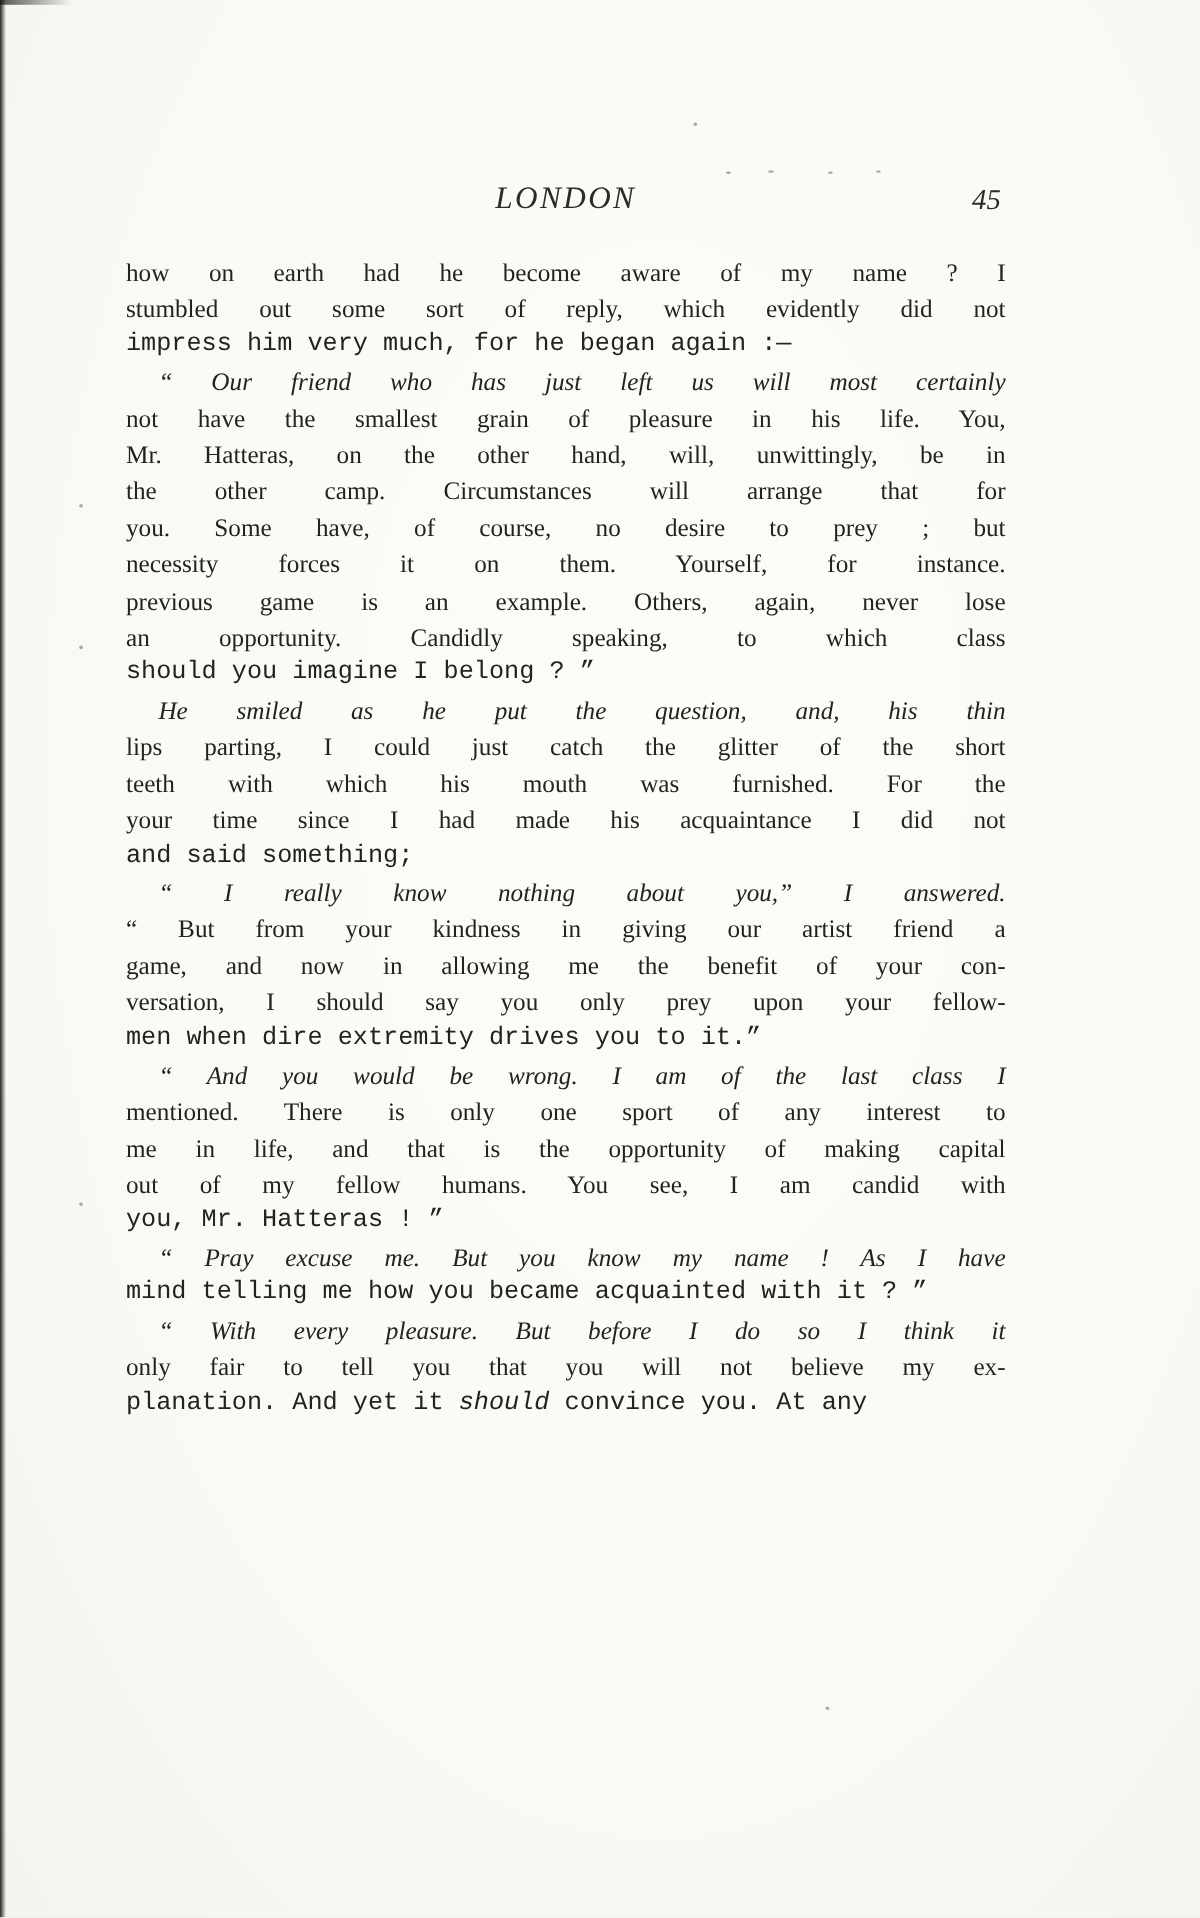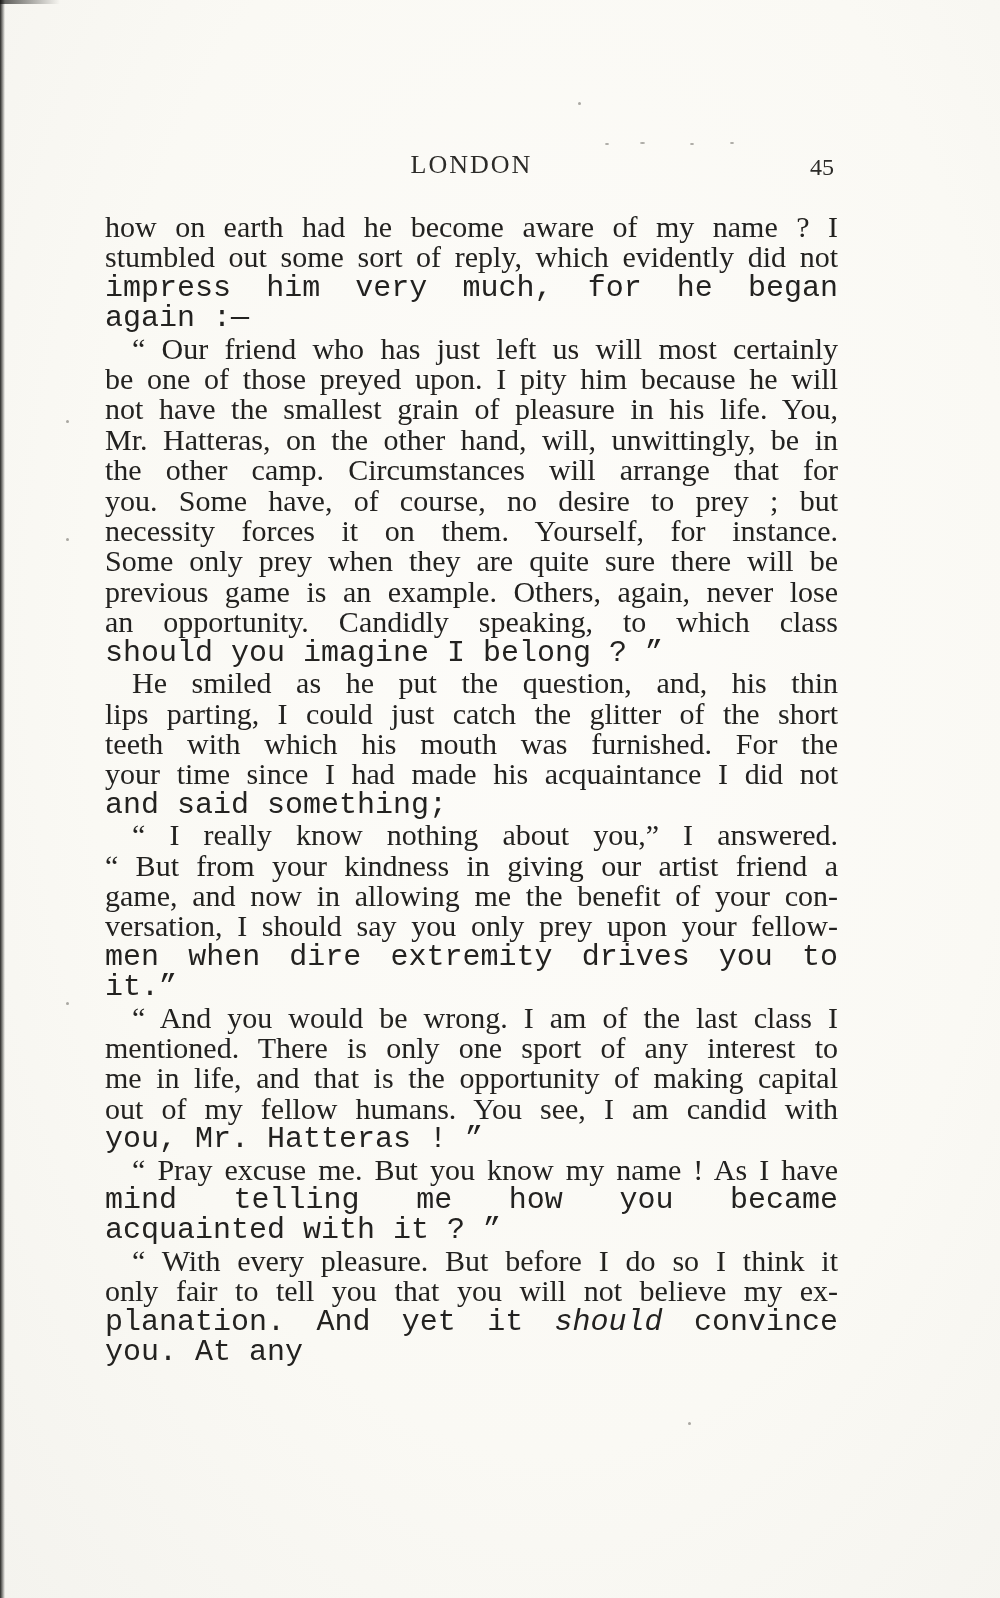--- a/index.html
+++ b/index.html
@@ -15,30 +15,30 @@
   }
   .scan-edge-left {
     position:absolute; left:0; top:0; bottom:0; width:5px;
     background:linear-gradient(to right, rgba(18,18,16,0.9), rgba(18,18,16,0));
   }
   .scan-corner-top {
     position:absolute; left:0; top:0; width:60px; height:4px;
     background:linear-gradient(to right, rgba(18,18,16,0.7), rgba(18,18,16,0));
   }
   .content-col { position:absolute; left:105px; top:150px; width:733px; }
-  .header { position:relative; height:36px; margin-bottom:26px; }
+  .header { position:relative; height:36px; margin-bottom:26px;font-style:italic; }
   .running-head {
     display:block; text-align:center;
     font-size:26px; letter-spacing:2px; color:#2c2b28;
   }
   .page-num { position:absolute; right:4px; top:4px; font-size:24px; color:#2c2b28; }
-  .text-block { font-size:30px; line-height:30.4px; }
+  .text-block { font-size:21px; line-height:30.4px; }
   .line { text-align:justify; text-align-last:justify; }
   .line.end { text-align-last:left;font-family:Liberation Mono, monospace; }
-  .line.indent { text-indent:27px; }
+  .line.indent { text-indent:27px;font-style:italic; }
   .speck {
     position:absolute; background:rgba(70,68,62,0.45); border-radius:50%;
   }
 </style>
 </head>
 <body>
 
 <div class="page">
 
   <div class="scan-edge-left"></div>
@@ -57,27 +57,25 @@
   <div class="content-col">
     <div class="header">
       <span class="running-head">LONDON</span>
       <span class="page-num">45</span>
     </div>
     <div class="text-block">
         <div class="line">how on earth had he become aware of my name ? I</div>
         <div class="line">stumbled out some sort of reply, which evidently did not</div>
         <div class="line end">impress him very much, for he began again :—</div>
         <div class="line indent">“ Our friend who has just left us will most certainly</div>
-        <div class="line">be one of those preyed upon. I pity him because he will</div>
         <div class="line">not have the smallest grain of pleasure in his life. You,</div>
         <div class="line">Mr. Hatteras, on the other hand, will, unwittingly, be in</div>
         <div class="line">the other camp. Circumstances will arrange that for</div>
         <div class="line">you. Some have, of course, no desire to prey ; but</div>
         <div class="line">necessity forces it on them. Yourself, for instance.</div>
-        <div class="line">Some only prey when they are quite sure there will be</div>
         <div class="line">previous game is an example. Others, again, never lose</div>
         <div class="line">an opportunity. Candidly speaking, to which class</div>
         <div class="line end">should you imagine I belong ? ”</div>
         <div class="line indent">He smiled as he put the question, and, his thin</div>
         <div class="line">lips parting, I could just catch the glitter of the short</div>
         <div class="line">teeth with which his mouth was furnished. For the</div>
         <div class="line">your time since I had made his acquaintance I did not</div>
         <div class="line end">and said something;</div>
         <div class="line indent">“ I really know nothing about you,” I answered.</div>
         <div class="line">“ But from your kindness in giving our artist friend a</div>

